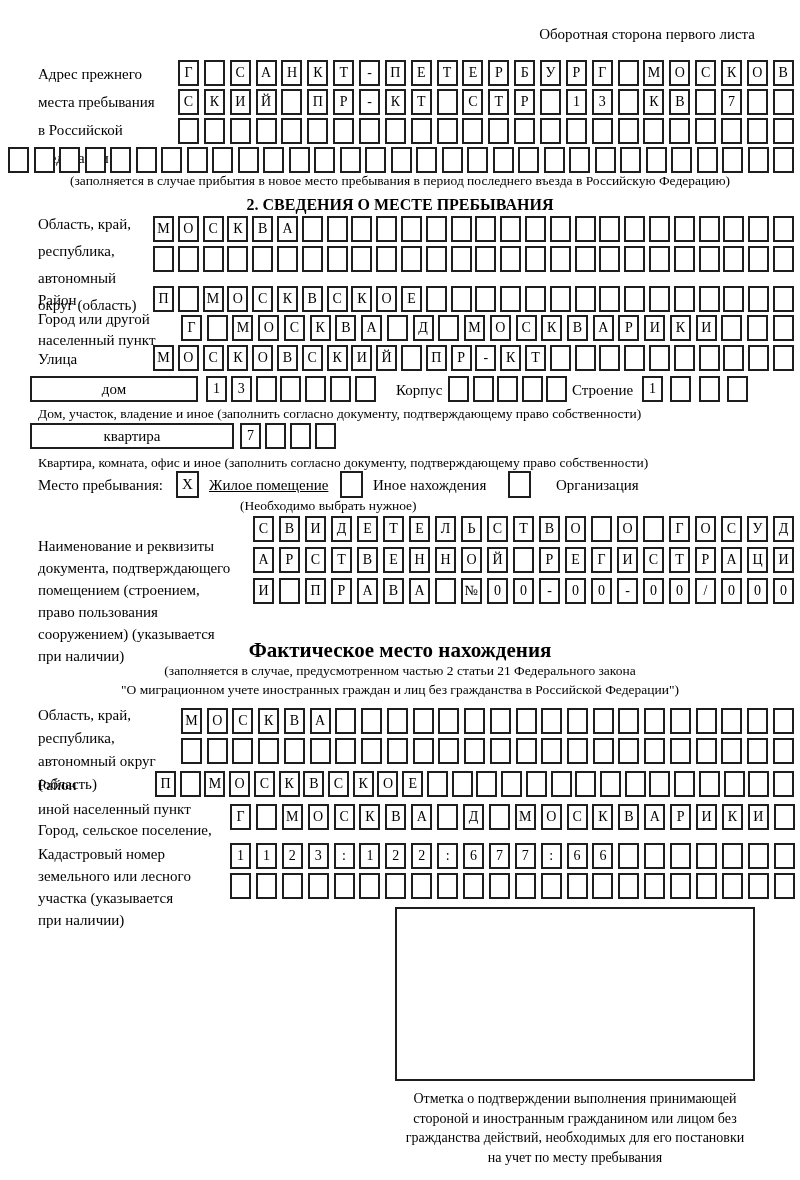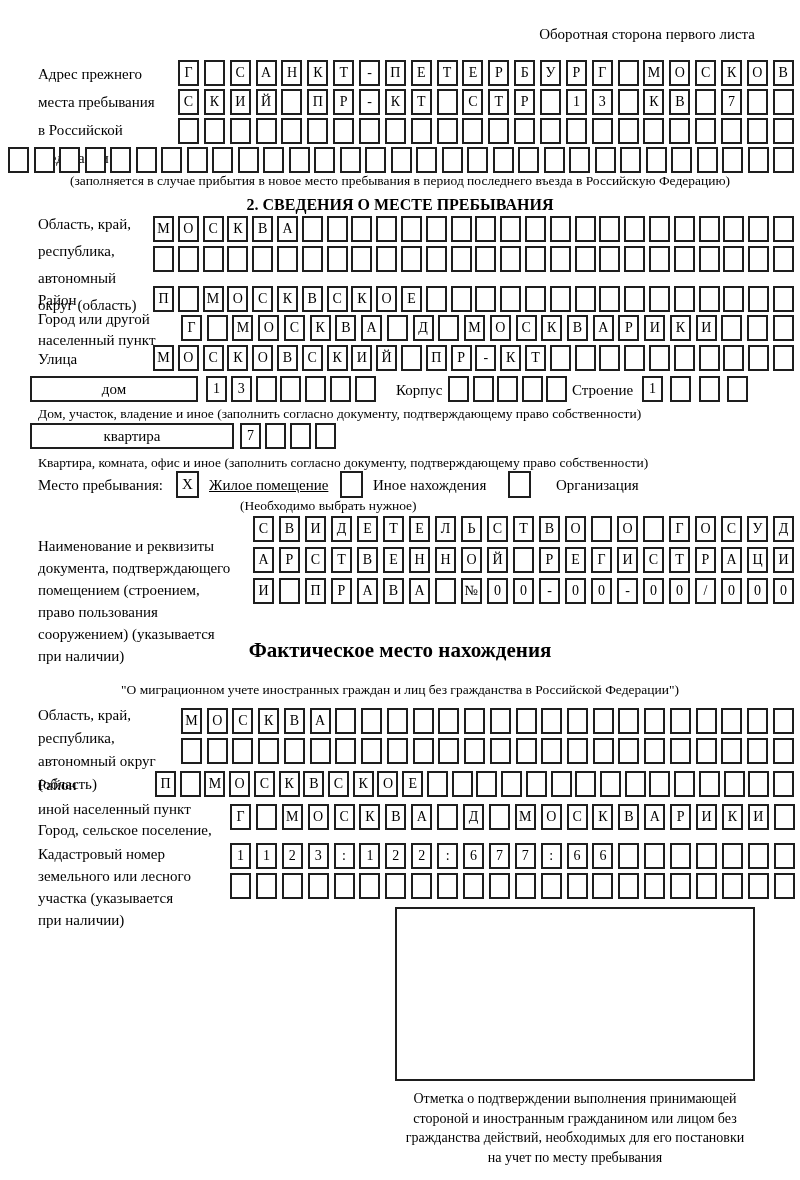--- a/index.html
+++ b/index.html
@@ -432,20 +432,21 @@
       <span class="cell">-</span>
       <span class="cell">0</span>
       <span class="cell">0</span>
       <span class="cell">/</span>
       <span class="cell">0</span>
       <span class="cell">0</span>
       <span class="cell">0</span>
     </div>
 
   <div class="abs lbl bold center" style="top:640px; position:absolute; font-size:21px;">Фактическое место нахождения</div>
+  <div class="caption center" style="top:663px;">(заполняется в случае, предусмотренном частью 2 статьи 21 Федерального закона</div>
   <div class="caption center" style="top:682px;">"О миграционном учете иностранных граждан и лиц без гражданства в Российской Федерации")</div>
 
   <div class="abs lbl" style="top:704px; left:38px; width:140px; line-height:23px;">
       <div>Область, край,</div>
       <div>республика,</div>
       <div>автономный округ</div>
       <div>(область)</div>
     </div>
   <div class="cellrow" style="top:708px; left:181px; width:613px;">
       <span class="cell">М</span>

